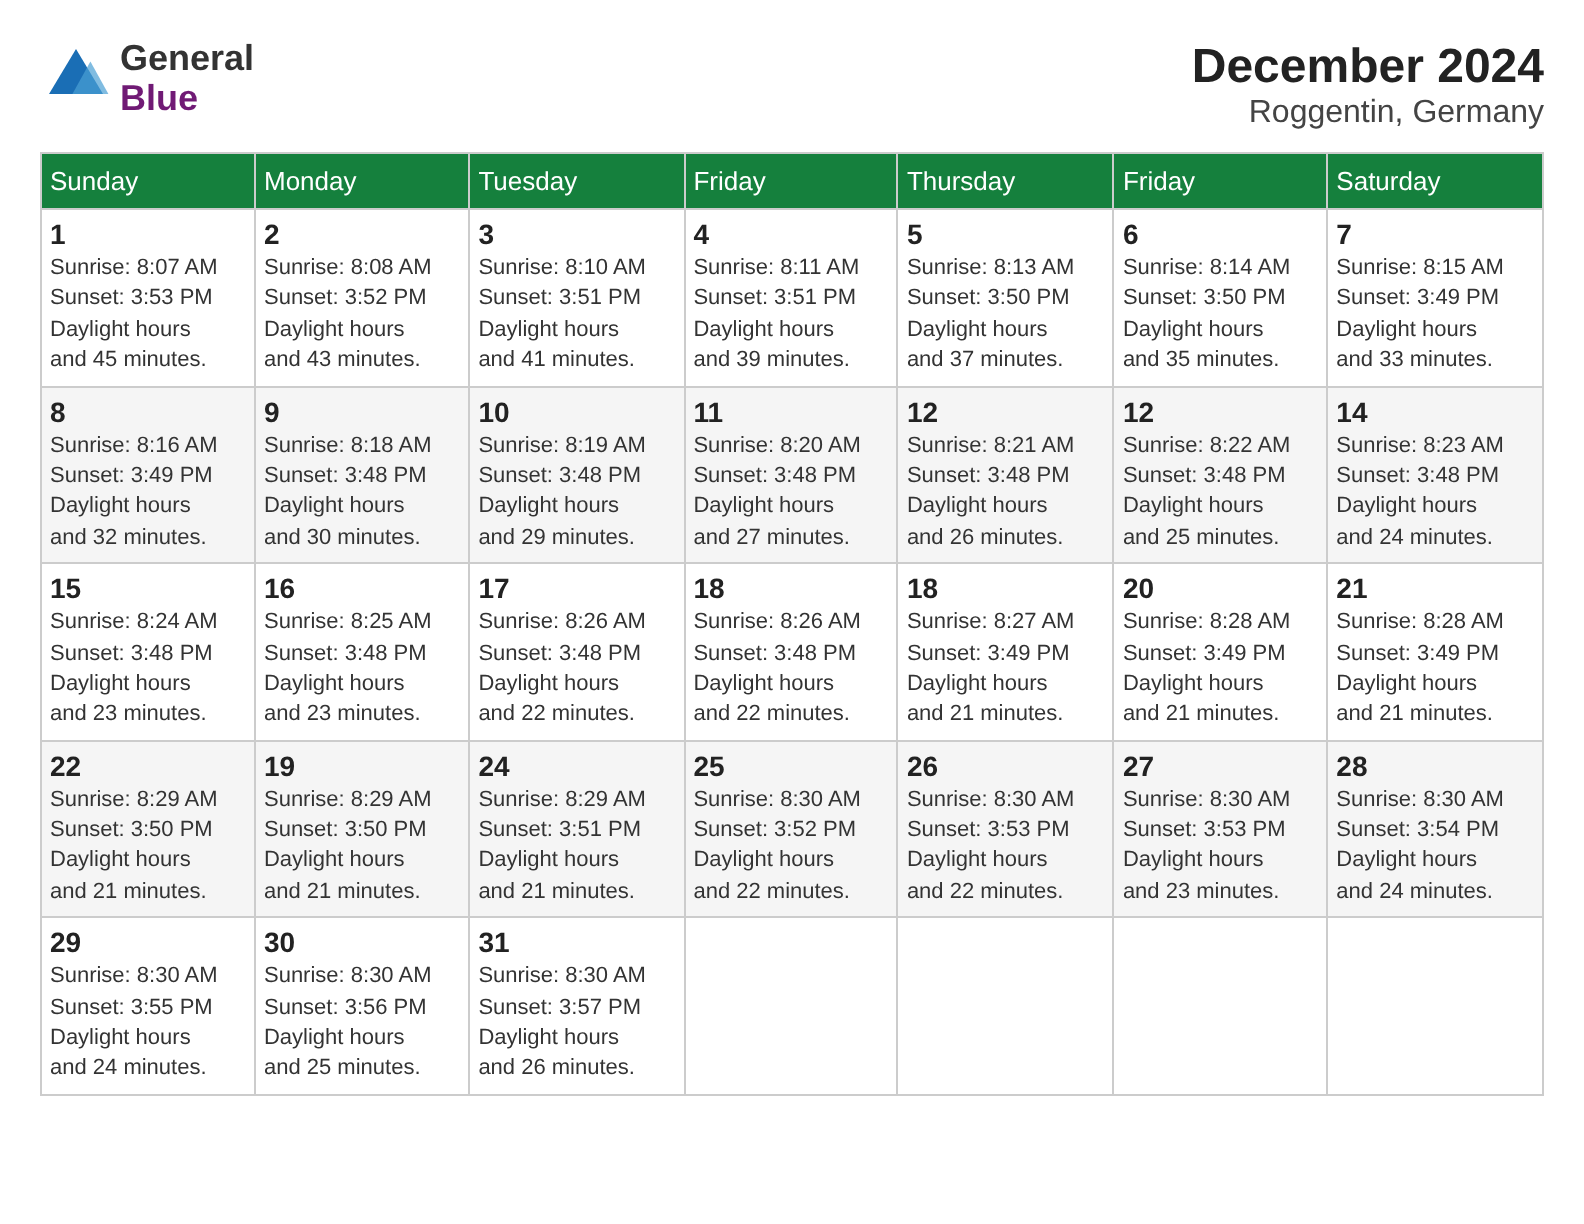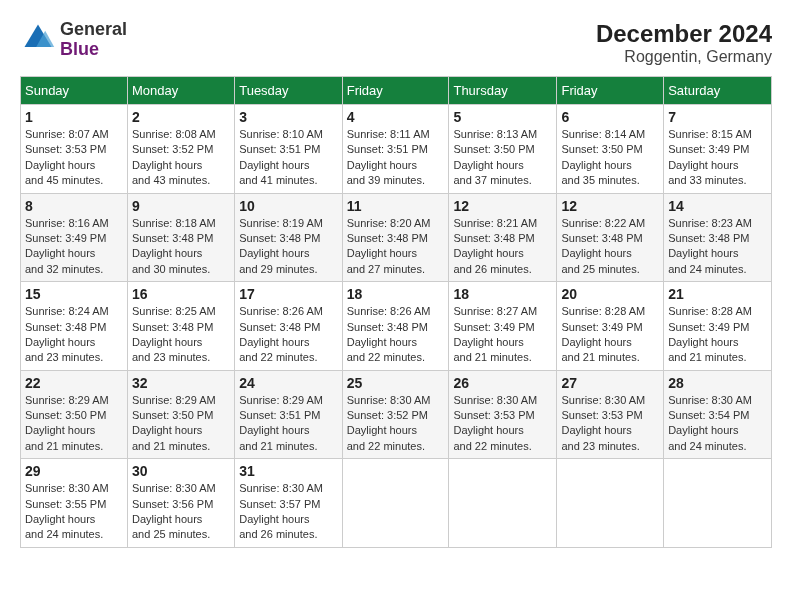--- a/index.html
+++ b/index.html
@@ -318,21 +318,21 @@
         <td>
         <span class="day-number">22</span>
         <div class="day-info">
           Sunrise: 8:29 AM<br>
           Sunset: 3:50 PM<br>
           Daylight hours<br>
           and 21 minutes.
         </div>
       </td>
         <td>
-        <span class="day-number">32</span>
+        <span class="day-number">19</span>
         <div class="day-info">
           Sunrise: 8:29 AM<br>
           Sunset: 3:50 PM<br>
           Daylight hours<br>
           and 21 minutes.
         </div>
       </td>
         <td>
         <span class="day-number">24</span>
         <div class="day-info">

